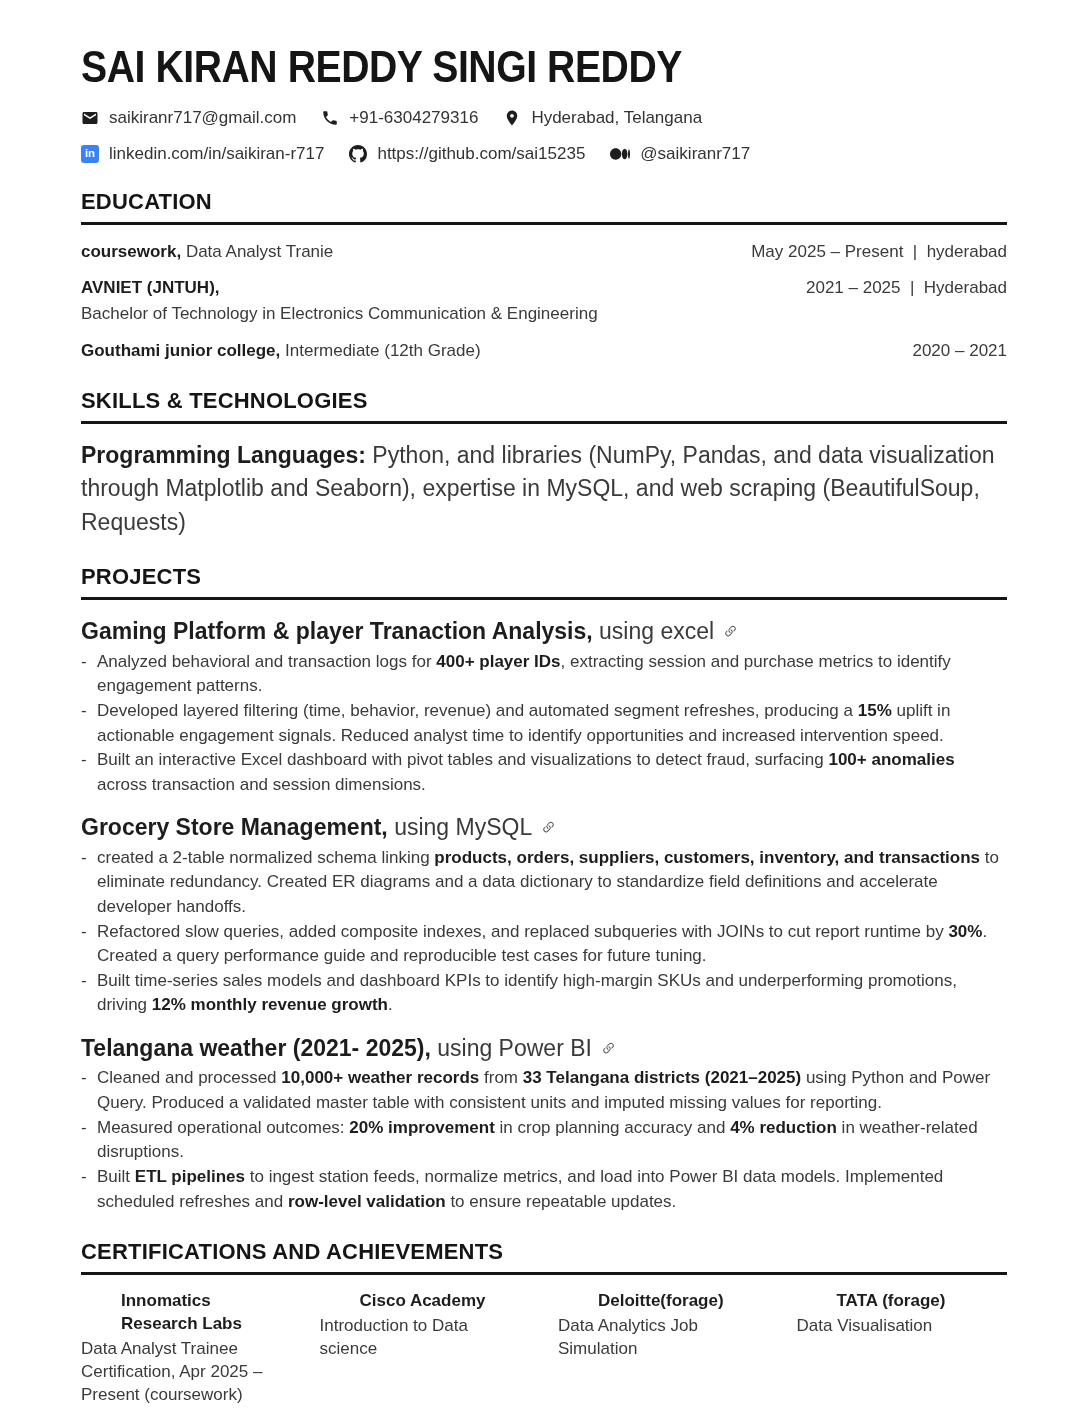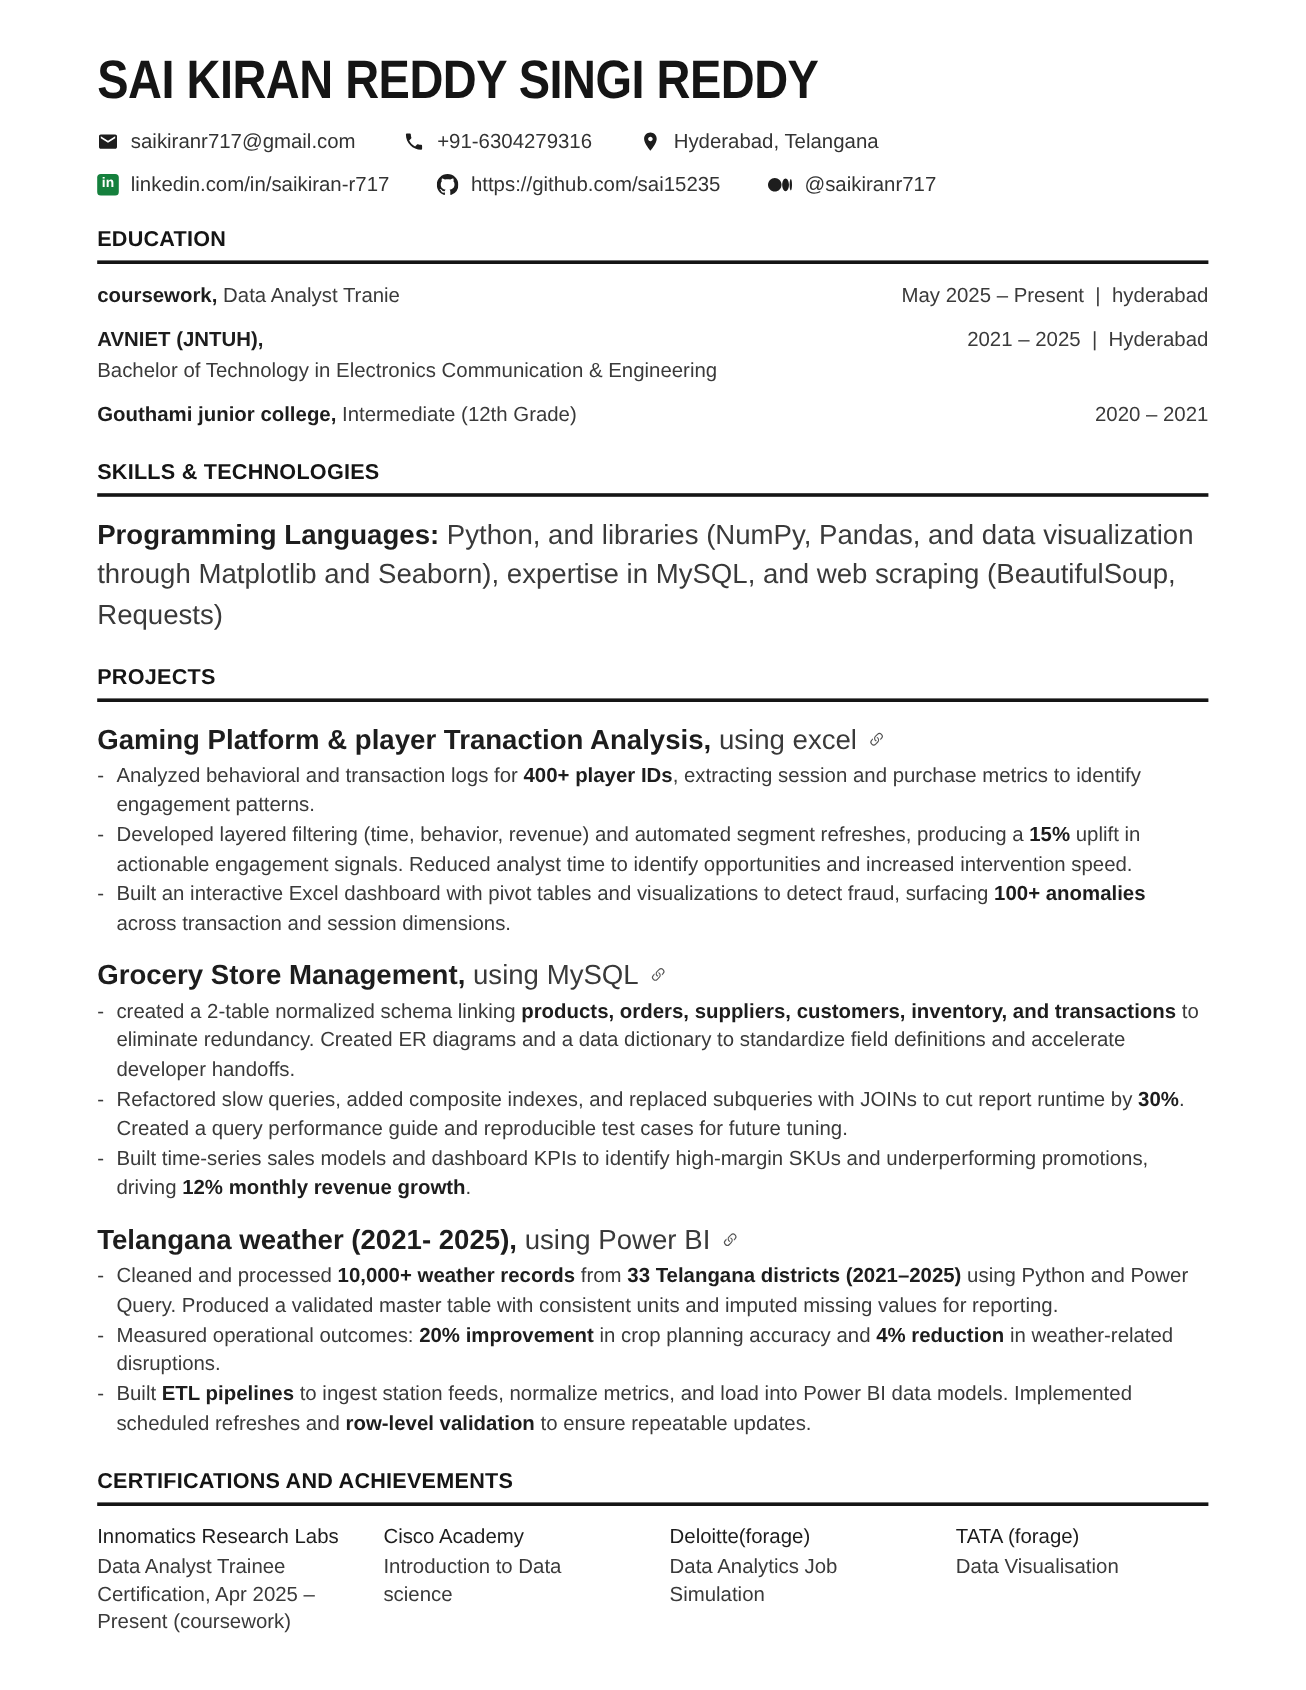--- a/index.html
+++ b/index.html
@@ -12,34 +12,34 @@
   }
   .page { padding: 42px 81px 30px 81px; width: 1088px; }
 
   
   h1.name {
     font-size: 45px; font-weight: 700; color: #151515;
     letter-spacing: -0.5px; white-space: nowrap;
     display: inline-block; transform: scaleX(0.87); transform-origin: left center;
     margin-bottom: 16px; line-height: 1.1;
   }
-  .contact-row { display: flex; align-items: flex-start; gap: 40px; font-size: 17px; color: #333; margin-bottom: 16px; }
+  .contact-row { display: flex; align-items: flex-start; gap: 25px; font-size: 17px; color: #333; margin-bottom: 16px; }
   .contact-item { display: flex; align-items: center; gap: 10px; }
   .ic { width: 18px; height: 18px; fill: #1d1d1d; flex: 0 0 auto; display: block; }
   .ic-small { width: 20px; height: 14px; }
   .li-badge {
-    width: 18px; height: 18px; background: #15803d; border-radius: 3px;
+    width: 18px; height: 18px; background: #3b82f6; border-radius: 3px;
     color: #fff; font-size: 11.5px; font-weight: 700; display: flex;
     align-items: center; justify-content: center; line-height: 1;
   }
 
   
   section { margin-top: 25px; }
   h2.sec {
-    font-size: 18px; font-weight: 700; color: #151515; letter-spacing: 0.2px;
+    font-size: 22px; font-weight: 700; color: #151515; letter-spacing: 0.2px;
     border-bottom: 3px solid #151515; padding-bottom: 7px; margin-bottom: 15px;
   }
   .b { font-weight: 700; color: #1d1d1d; }
   .i { }
 
   
   .edu-row { display: flex; justify-content: space-between; align-items: flex-start; font-size: 17px; margin-bottom: 13px; line-height: 1.4; }
   .edu-left .line2 { margin-top: 2px; text-align: right; }
   .edu-right { white-space: pre; color: #3a3a3a; flex: 0 0 auto; padding-left: 20px; }
 
@@ -51,21 +51,21 @@
   .proj { margin-bottom: 14px; }
   .proj:last-child { margin-bottom: 0; }
   .proj-title { font-size: 23px; line-height: 1.4; margin-bottom: 2px; display: flex; align-items: center; gap: 9px; }
   .link-ic { width: 15px; height: 15px; fill: #555; flex: 0 0 auto; }
   .bullet { display: flex; font-size: 17px; line-height: 1.45; }
   .bullet .dash { flex: 0 0 16px; }
   .bullet .btxt { flex: 1; }
 
   
   .cert-grid { display: grid; grid-template-columns: repeat(4, 1fr); column-gap: 28px; font-size: 17px; line-height: 1.35; }
-  .cert-name { font-weight: 400; color: #1d1d1d; margin-bottom: 2px; line-height: 1.35; }
+  .cert-name { font-weight: 700; color: #1d1d1d; margin-bottom: 2px; line-height: 1.35; margin-left: 40px; }
 </style>
 </head>
 <body>
 
 <div class="page">
 
   <header>
     <h1 class="name">SAI KIRAN REDDY SINGI REDDY</h1>
 
     <div class="contact-row">

